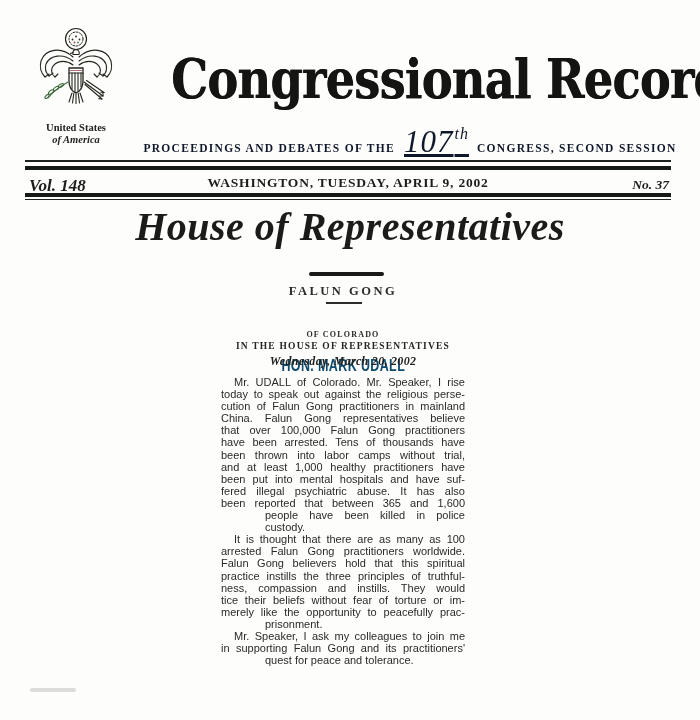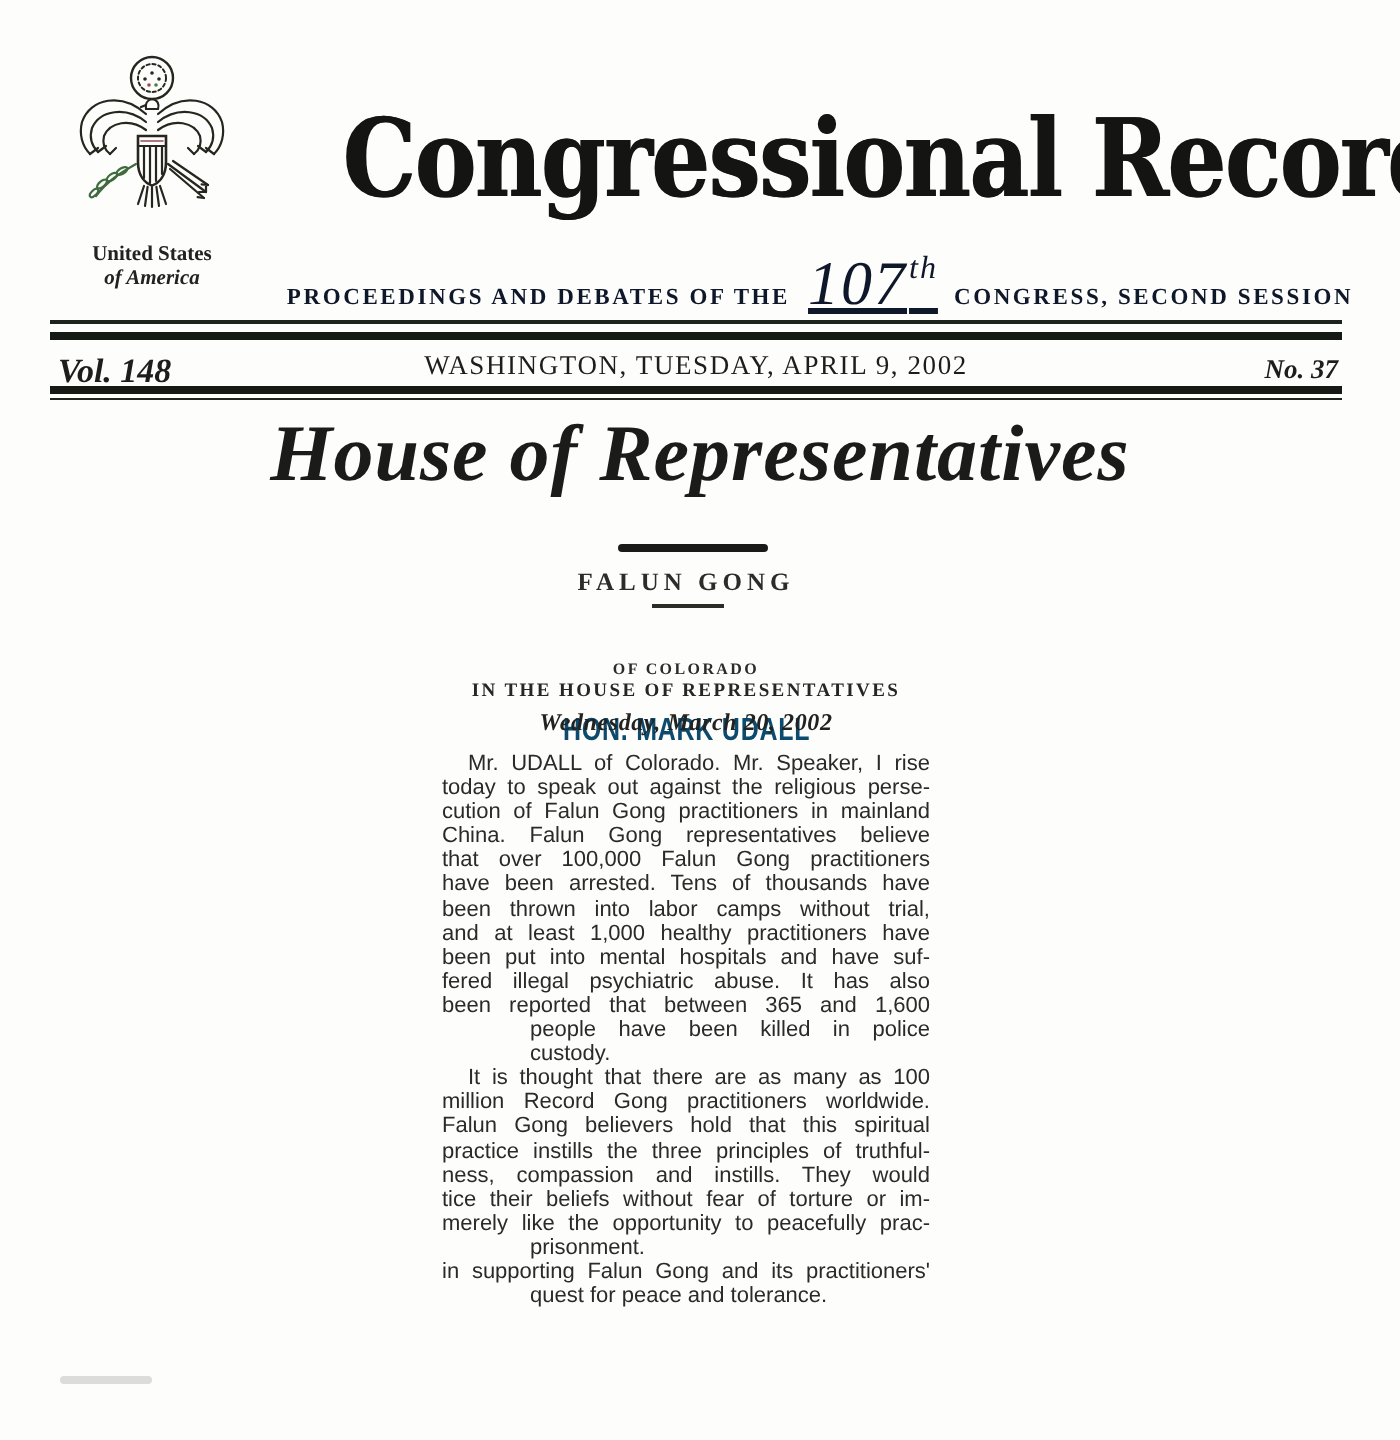--- a/index.html
+++ b/index.html
@@ -40,21 +40,21 @@
   .congress-num sup{font-size:16px;position:relative;top:-2px;left:1px;}
   
   .rule{position:absolute;left:25px;width:646px;}
   .rule .thin{height:1.5px;background:#1c241d;}
   .rule .thick{height:3.5px;background:#151a15;}
   .rule-a{top:160px;} .rule-a .thin{margin-bottom:4.5px;}
   .rule-b{top:193px;} .rule-b .thick{margin-bottom:2px;}
   .dateline{position:absolute;top:175px;left:25px;width:646px;height:18px;}
   .dateline .vol{position:absolute;left:4px;top:1px;font-style:italic;font-size:17px;font-weight:bold;}
   .dateline .place-date{position:absolute;left:0;right:0;top:0;text-align:center;
-    font-weight:normal;font-size:13.5px;letter-spacing:0.8px;}
+    font-weight:bold;font-size:13.5px;letter-spacing:0.8px;}
   .dateline .issue{position:absolute;right:2px;top:2px;font-style:italic;font-size:13.5px;font-weight:bold;}
   
   .chamber{
     position:absolute;top:206px;left:0;width:700px;margin:0;text-align:center;
     font-style:italic;font-weight:bold;font-size:40px;line-height:42px;color:#1b1b19;
     letter-spacing:0.5px;
   }
   .short-rule{position:absolute;top:272px;left:309px;width:75px;height:3.5px;background:#1a1a18;border-radius:2px;}
   
   .colcenter{position:absolute;left:221px;width:244px;text-align:center;}
@@ -172,29 +172,30 @@
         <div class="bodyline">have been arrested. Tens of thousands have</div>
         <div class="bodyline">been thrown into labor camps without trial,</div>
         <div class="bodyline">and at least 1,000 healthy practitioners have</div>
         <div class="bodyline">been put into mental hospitals and have suf-</div>
         <div class="bodyline">fered illegal psychiatric abuse. It has also</div>
         <div class="bodyline">been reported that between 365 and 1,600</div>
         <div class="bodyline last">people have been killed in police custody.</div>
       </div>
       <div class="para">
         <div class="bodyline first">It is thought that there are as many as 100</div>
-        <div class="bodyline">million Record Gong practitioners worldwide.</div>
+        <div class="bodyline">arrested Falun Gong practitioners worldwide.</div>
         <div class="bodyline">Falun Gong believers hold that this spiritual</div>
         <div class="bodyline">practice instills the three principles of truthful-</div>
         <div class="bodyline">ness, compassion and instills. They would</div>
         <div class="bodyline">tice their beliefs without fear of torture or im-</div>
         <div class="bodyline">merely like the opportunity to peacefully prac-</div>
         <div class="bodyline last">prisonment.</div>
       </div>
       <div class="para">
+        <div class="bodyline first">Mr. Speaker, I ask my colleagues to join me</div>
         <div class="bodyline">in supporting Falun Gong and its practitioners'</div>
         <div class="bodyline last">quest for peace and tolerance.</div>
       </div>
     </div>
 
   <div class="smudge"></div>
 
 </div>
 
 </body></html>

